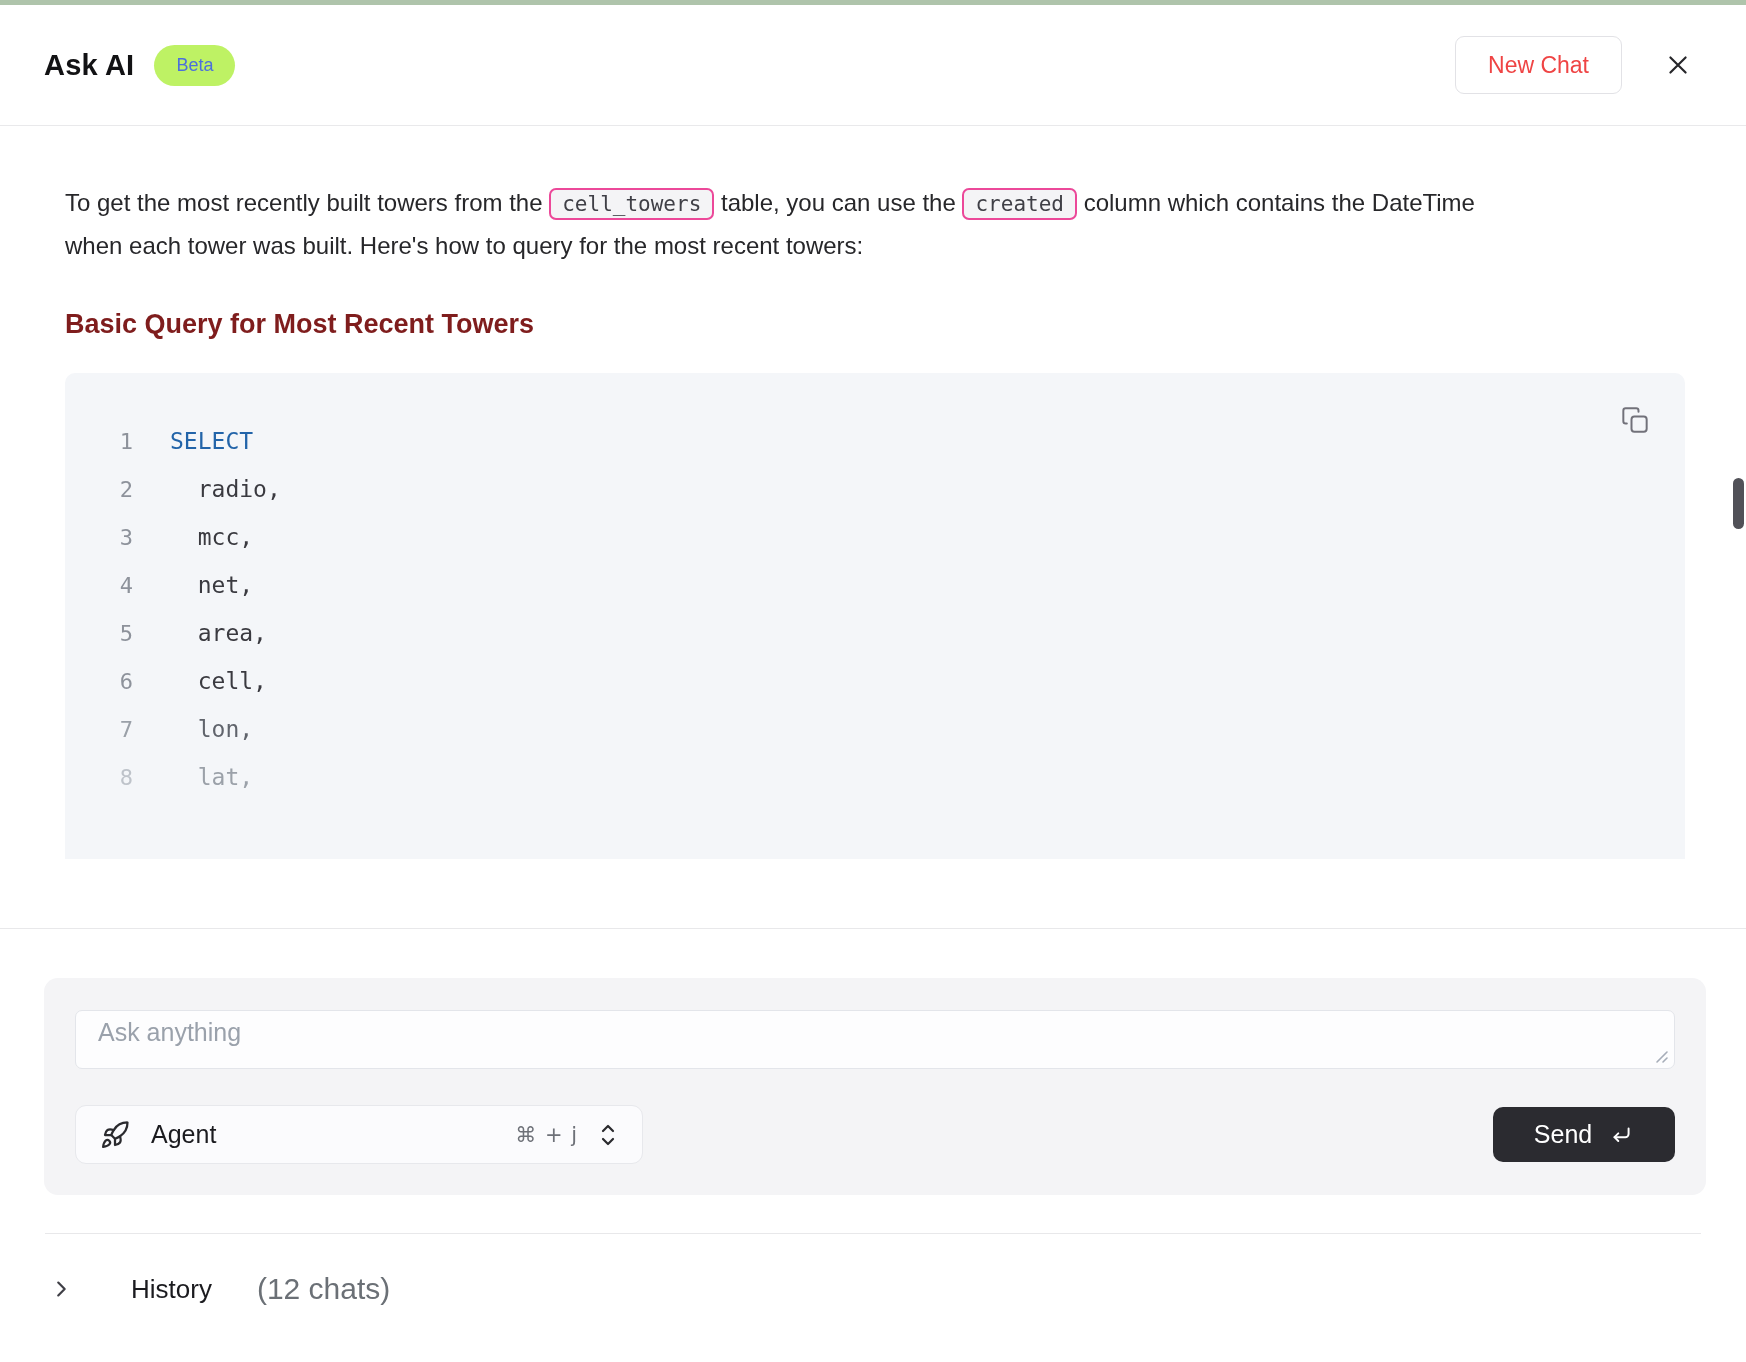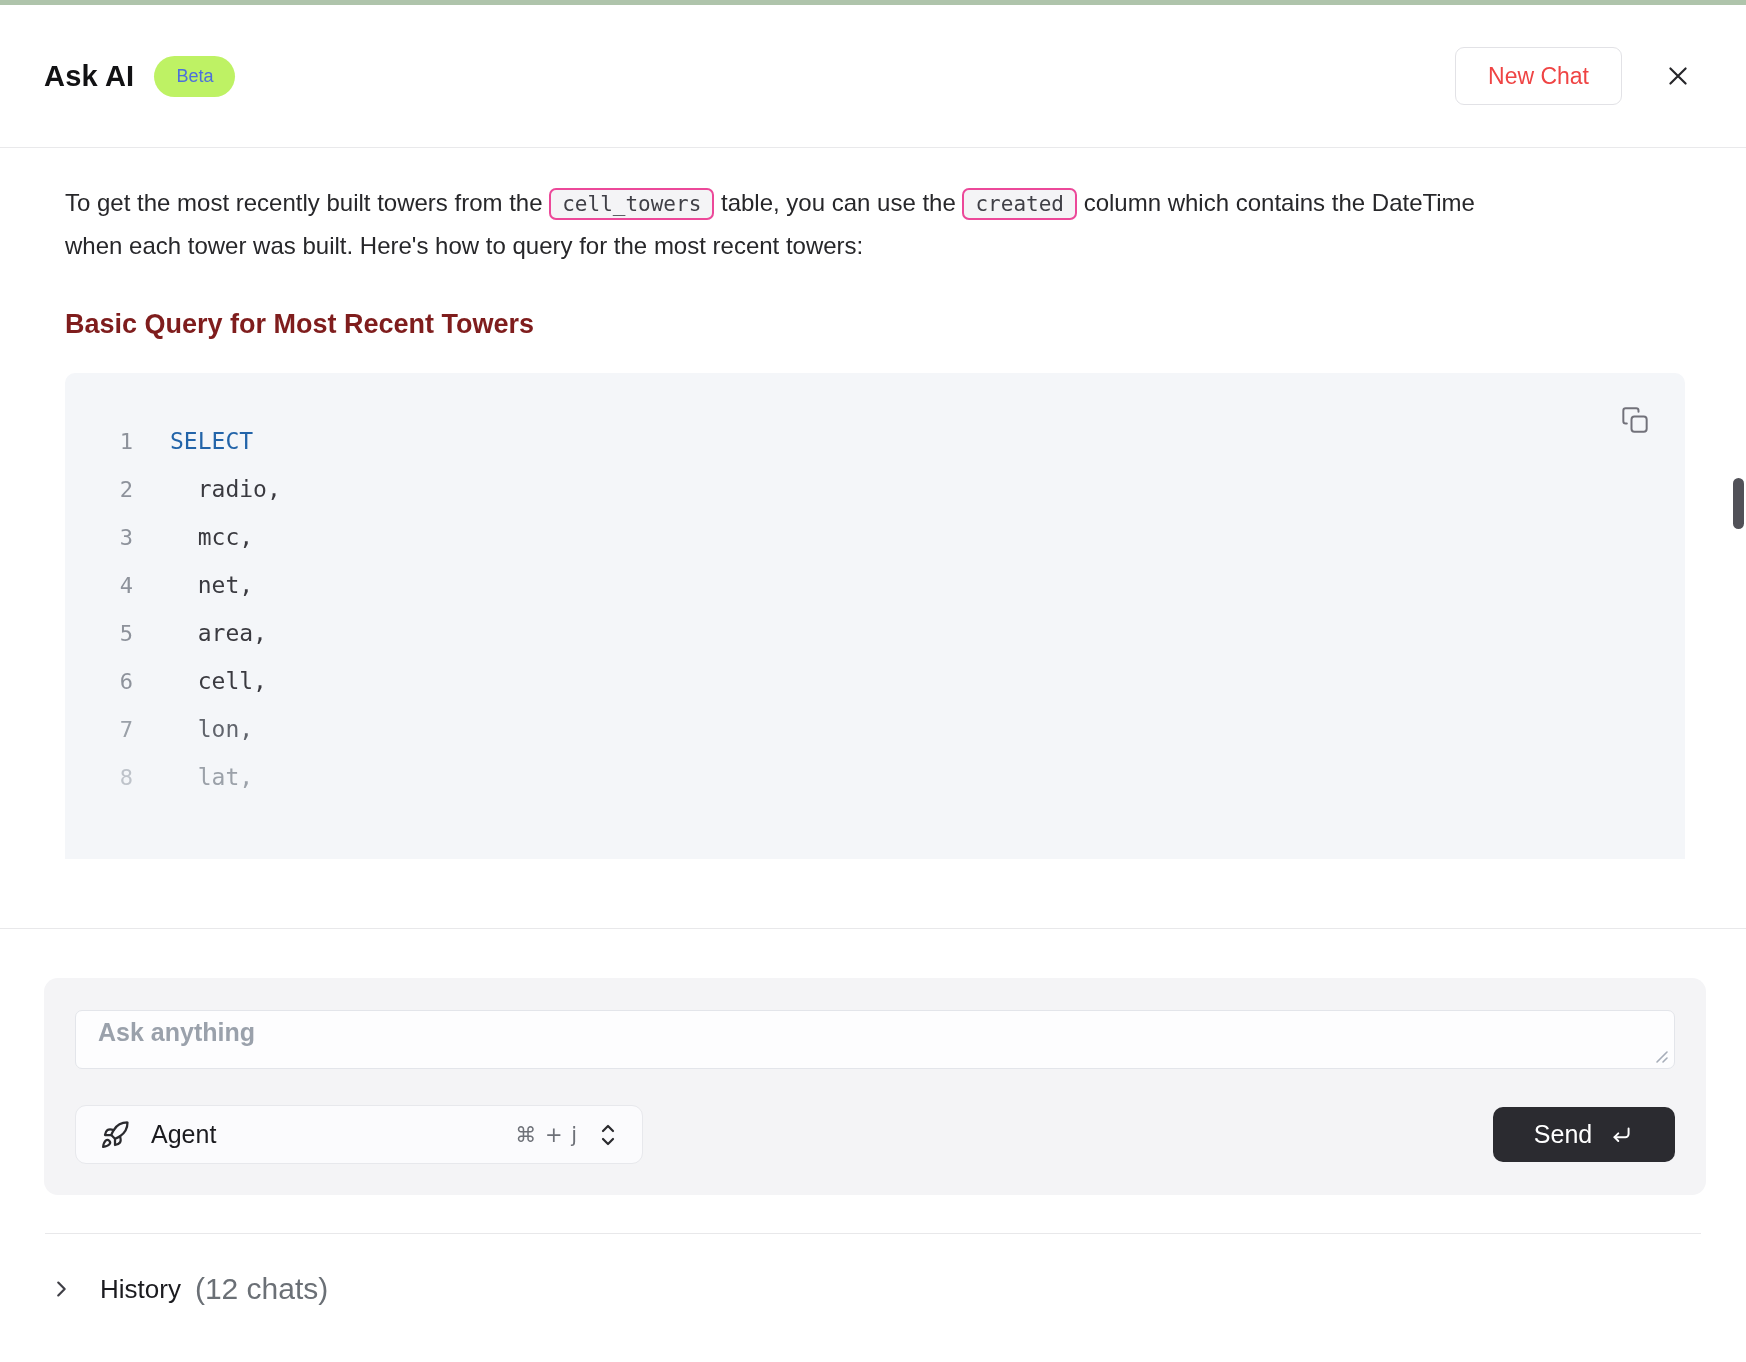--- a/index.html
+++ b/index.html
@@ -3,21 +3,21 @@
 <meta charset="utf-8">
 <style>
   * { margin:0; padding:0; box-sizing:border-box; }
   html,body { width:1746px; height:1362px; background:#ffffff; font-family:"Liberation Sans", sans-serif; color:#1c1c21; overflow:hidden; }
   .root { position:relative; width:1746px; height:1362px; background:#fff; }
 
   
   .top-strip { position:absolute; top:0; left:0; right:0; height:5px; background:#afc4ab; }
 
   
-  .header { position:absolute; top:5px; left:0; right:0; height:143px; display:flex; align-items:center; padding:0 48px 0 44px; border-bottom:1px solid #e9e9eb; background:#fff; }
+  .header { position:absolute; top:5px; left:0; right:0; height:121px; display:flex; align-items:center; padding:0 48px 0 44px; border-bottom:1px solid #e9e9eb; background:#fff; }
   .title { font-size:29px; font-weight:700; color:#121214; letter-spacing:.2px; }
   .beta-badge { margin-left:20px; background:#bef264; color:#4c6fdc; font-size:18px; font-weight:500; padding:10px 22px; border-radius:22px; }
   .header-spacer { flex:1; }
   .new-chat-btn { height:58px; padding:0 32px; background:#fff; border:1px solid #e2e2e6; border-radius:9px; font-size:23px; color:#ef4444; display:flex; align-items:center; cursor:pointer; }
   .close-btn { margin-left:36px; width:40px; height:40px; display:flex; align-items:center; justify-content:center; background:transparent; border:none; cursor:pointer; }
 
   
   .chat-area { position:absolute; top:149px; left:0; right:0; height:779px; overflow:hidden; padding:0 61px 0 65px; background:#fff; }
   .assistant-label { margin-top:88px; font-size:24px; font-weight:700; color:#111114; }
   .msg-para { margin-top:33px; font-size:24px; line-height:41px; color:#27272a; max-width:1432px; }
@@ -32,35 +32,35 @@
   .code-line:nth-child(7) .ct { color:#60646c; } .code-line:nth-child(7) .ln { color:#9aa0a8; }
   .code-line:nth-child(8) .ct { color:#9ba1a9; } .code-line:nth-child(8) .ln { color:#bec3ca; }
   .code-line:nth-child(9) .ct { color:#aebdd6; } .code-line:nth-child(9) .ln { color:#d2d7dd; }
   .copy-btn { position:absolute; top:31px; right:34px; width:32px; height:32px; background:transparent; border:none; cursor:pointer; display:flex; align-items:center; justify-content:center; }
 
   .divider-mid { position:absolute; top:928px; left:0; right:0; height:1px; background:#e8e8ea; }
 
   
   .composer { position:absolute; top:978px; left:44px; width:1662px; height:217px; background:#f4f4f6; border-radius:14px; padding:32px 31px; }
   .ask-input { position:relative; width:100%; }
-  .ask-input textarea { width:100%; height:59px; background:#fdfdfe; border:1px solid #e3e5ea; border-radius:7px; font-family:"Liberation Sans", sans-serif; font-size:25px; color:#27272a; padding:7px 22px; resize:none; outline:none;font-weight:bold; }
+  .ask-input textarea { width:100%; height:59px; background:#fdfdfe; border:1px solid #e3e5ea; border-radius:7px; font-family:"Liberation Sans", sans-serif; font-size:25px; color:#27272a; padding:7px 22px; resize:none; outline:none; }
   .ask-input textarea::placeholder { color:#9aa1ab; }
   .resize-handle { position:absolute; right:6px; bottom:9px; pointer-events:none; }
   .composer-row { margin-top:32px; display:flex; align-items:center; justify-content:space-between; }
   .mode-select { width:568px; height:59px; background:#fbfbfd; border:1px solid #e7e8ec; border-radius:11px; display:flex; align-items:center; padding:0 22px 0 24px; cursor:pointer; }
   .mode-label { margin-left:21px; font-size:25px; color:#1b1b1f; }
   .mode-spacer { flex:1; }
   .shortcut { font-size:21px; color:#6e7178; font-family:"DejaVu Sans", "Liberation Sans", sans-serif; letter-spacing:1px; }
   .chevrons { margin-left:18px; display:flex; align-items:center; }
   .send-btn { width:182px; height:55px; background:#2b2b30; color:#fff; border:none; border-radius:10px; font-size:25px; font-family:"Liberation Sans", sans-serif; display:flex; align-items:center; justify-content:center; gap:16px; cursor:pointer; }
 
   .divider-bottom { position:absolute; top:1233px; left:45px; right:45px; height:1px; background:#e8e8ea; }
 
   
-  .history-row { position:absolute; top:1272px; left:50px; display:flex; align-items:center; cursor:pointer; }
+  .history-row { position:absolute; top:1272px; left:50px; display:flex; align-items:center; cursor:pointer;gap:31px; }
   .history-label { margin-left:28px; font-size:26px; font-weight:500; color:#1b1b1f; }
   .history-count { margin-left:14px; font-size:30px; color:#6b7076; }
 
   
   .scroll-thumb { position:absolute; top:478px; right:2px; width:11px; height:51px; background:#515158; border-radius:6px; }
 
   svg { display:block; }
 </style>
 </head>
 <body>

